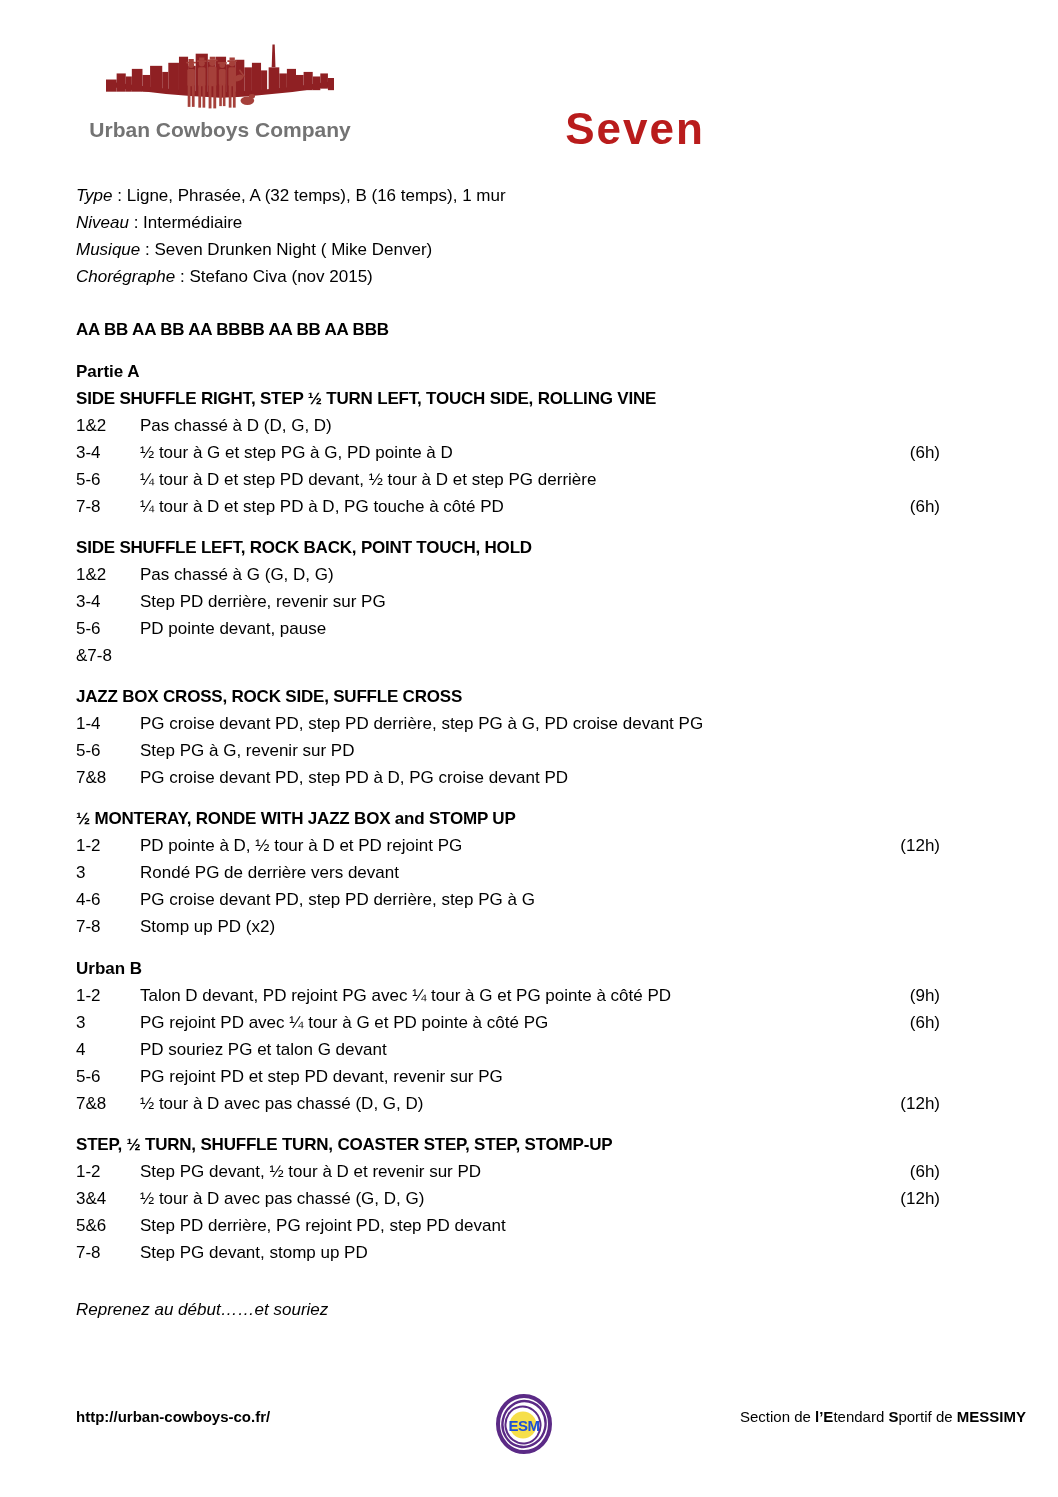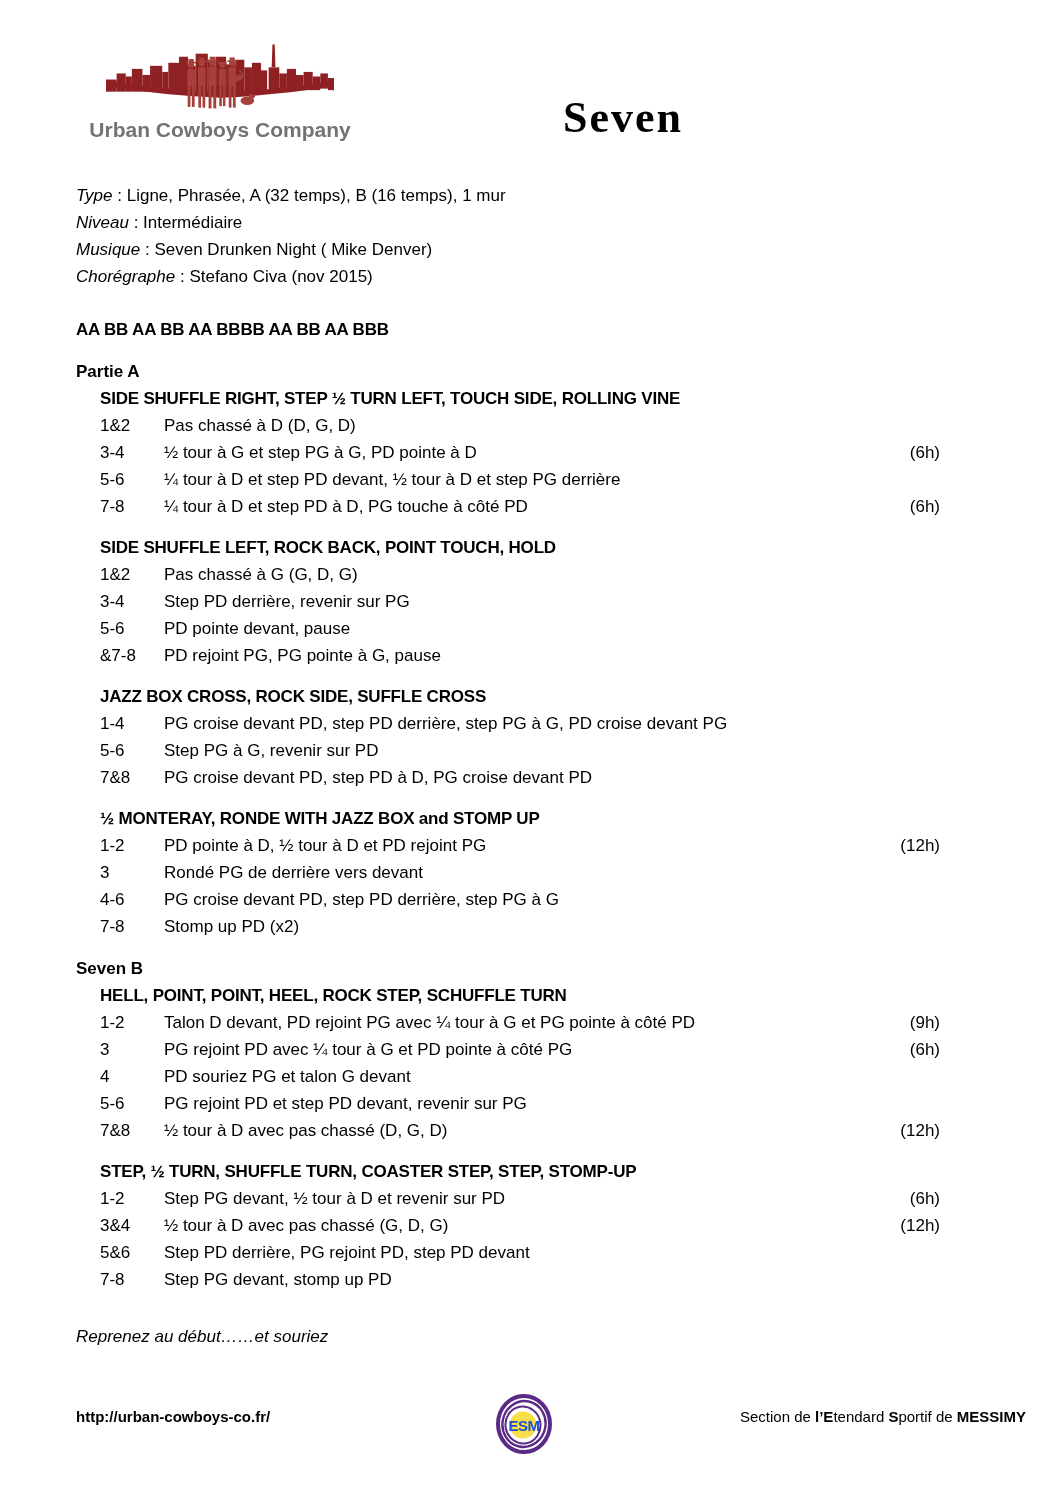--- a/index.html
+++ b/index.html
@@ -21,44 +21,44 @@
     text-align: center;
     font-size: 21px;
     font-weight: bold;
     letter-spacing: 0px;
     color: #737373;
   }
   .doc-title {
     position: absolute;
     left: 623px; top: 92px;
     transform: translateX(-50%);
-    margin: 0;
-    font-family: Liberation Serif, serif;
+    margin: 12px;
+    font-family: Liberation Sans, sans-serif;
     font-size: 44px;
     font-weight: 600;
     letter-spacing: 2px;
-    color: #000000;
+    color: #b91c1c;
     white-space: nowrap;
   }
   
   .meta { margin: 16px 0 0 76px; font-size: 17px; }
   .meta-line { line-height: 27px; }
   .meta-label { font-style: italic; }
   
   .sequence {
     margin: 26px 0 0 76px;
     font-size: 17px; font-weight: bold; line-height: 27px;
     letter-spacing: -0.2px;
   }
   .sheet { display: block; margin: 0 0 0 76px; width: 864px; }
   .part-title {
     margin-top: 15px;
     font-size: 17px; font-weight: bold; line-height: 27px;
   }
-  .section { margin-top: 14px; margin-left: 24px; }
+  .section { margin-top: 14px; }
   .part-title + .section { margin-top: 0; }
   .section-title {
     font-size: 17px; font-weight: bold; line-height: 27px;
     letter-spacing: -0.2px;
   }
   .step-row { display: flex; line-height: 27px; font-size: 17px; align-items: center; }
   .step-row .counts { width: 64px; flex: 0 0 64px; }
   .step-row .text { flex: 1 1 auto; }
   .step-row .clock { flex: 0 0 72px; text-align: right; }
   .closing {
@@ -220,21 +220,20 @@
           <span class="text">Step PD derrière, revenir sur PG</span>
           <span class="clock"></span>
         </div>
         <div class="step-row">
           <span class="counts">5-6</span>
           <span class="text">PD pointe devant, pause</span>
           <span class="clock"></span>
         </div>
         <div class="step-row">
           <span class="counts">&amp;7-8</span>
-          <span class="text">PD rejoint PG, PG pointe à G, pause</span>
           <span class="clock"></span>
         </div>
       </div>
       <div class="section">
         <div class="section-title">JAZZ BOX CROSS, ROCK SIDE, SUFFLE CROSS</div>
         <div class="step-row">
           <span class="counts">1-4</span>
           <span class="text">PG croise devant PD, step PD derrière, step PG à G, PD croise devant PG</span>
           <span class="clock"></span>
         </div>
@@ -265,23 +264,22 @@
           <span class="counts">4-6</span>
           <span class="text">PG croise devant PD, step PD derrière, step PG à G</span>
           <span class="clock"></span>
         </div>
         <div class="step-row">
           <span class="counts">7-8</span>
           <span class="text">Stomp up PD (x2)</span>
           <span class="clock"></span>
         </div>
       </div>
-      <div class="part-title">Seven B</div>
-      <div class="section">
-        <div class="section-title">HELL, POINT, POINT, HEEL, ROCK STEP, SCHUFFLE TURN</div>
+      <div class="part-title">Urban B</div>
+      <div class="section">
         <div class="step-row">
           <span class="counts">1-2</span>
           <span class="text">Talon D devant, PD rejoint PG avec ¼ tour à G et PG pointe à côté PD</span>
           <span class="clock">(9h)</span>
         </div>
         <div class="step-row">
           <span class="counts">3</span>
           <span class="text">PG rejoint PD avec ¼ tour à G et PD pointe à côté PG</span>
           <span class="clock">(6h)</span>
         </div>

